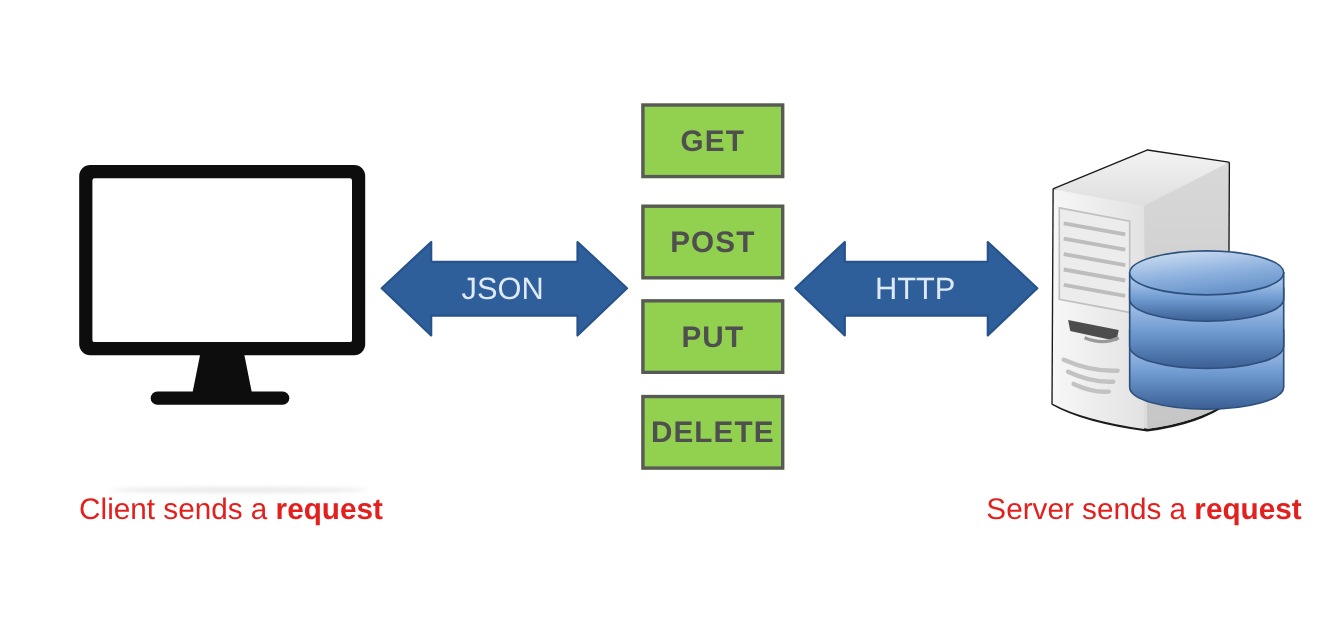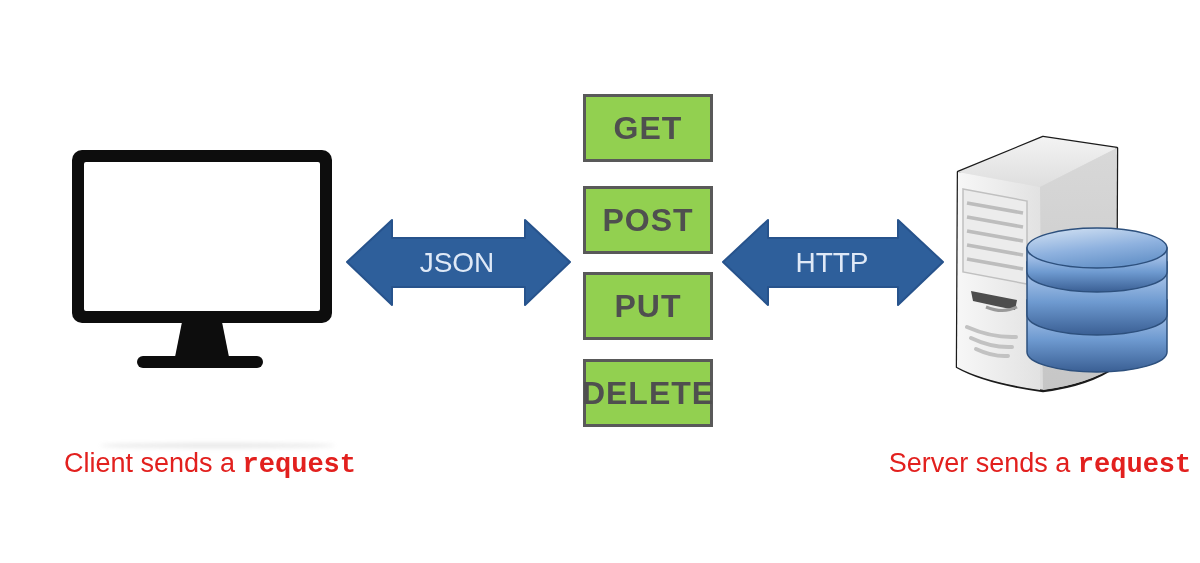--- a/index.html
+++ b/index.html
@@ -5,31 +5,31 @@
   html,body{margin:0;padding:0;background:#ffffff;}
   .stage{
     position:relative;width:1200px;height:563px;background:#ffffff;
     font-family:"Liberation Sans",sans-serif;overflow:hidden;
   }
   .layer{position:absolute;left:0;top:0;}
   .mbox{
     position:absolute;left:583px;width:124px;height:62px;
     background:#92D050;border:3px solid #595959;
     display:flex;align-items:center;justify-content:center;
-    font-weight:bold;font-size:32px;color:#4F4F4F;letter-spacing:1px;
+    font-weight:bold;font-size:27px;color:#4F4F4F;letter-spacing:1px;
   }
   .mbox.get{top:94px;}
   .mbox.post{top:186px;text-align:center;}
   .mbox.put{top:272px;}
   .mbox.delete{top:359px;}
   .caption{
     position:absolute;top:448px;font-size:27px;color:#E2201E;
     text-align:center;white-space:nowrap;
   }
-  .caption b{font-weight:bold;font-family:Liberation Mono, monospace;}
+  .caption b{font-weight:bold;}
   .caption.client{left:30px;width:360px;}
   .caption.methods{left:505px;width:290px;font-weight:bold;}
   .caption.server{left:860px;width:360px;}
   .soft-shadow{
     position:absolute;left:100px;top:443px;width:235px;height:5px;
     background:rgba(110,110,110,0.16);border-radius:50%;filter:blur(2px);
   }
 </style>
 </head>
 <body>

